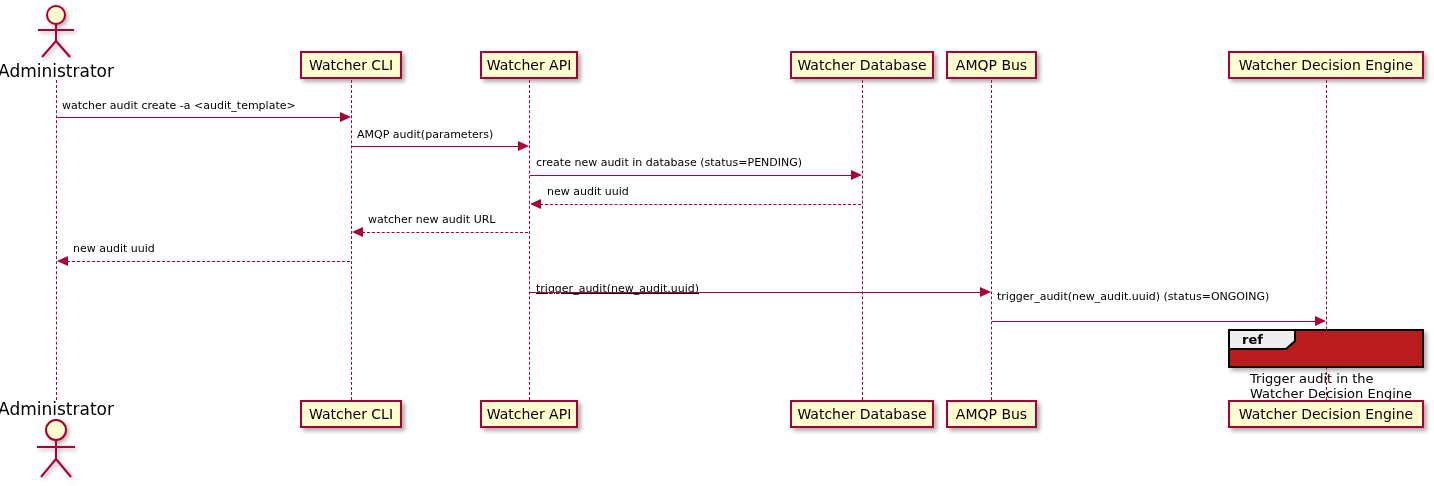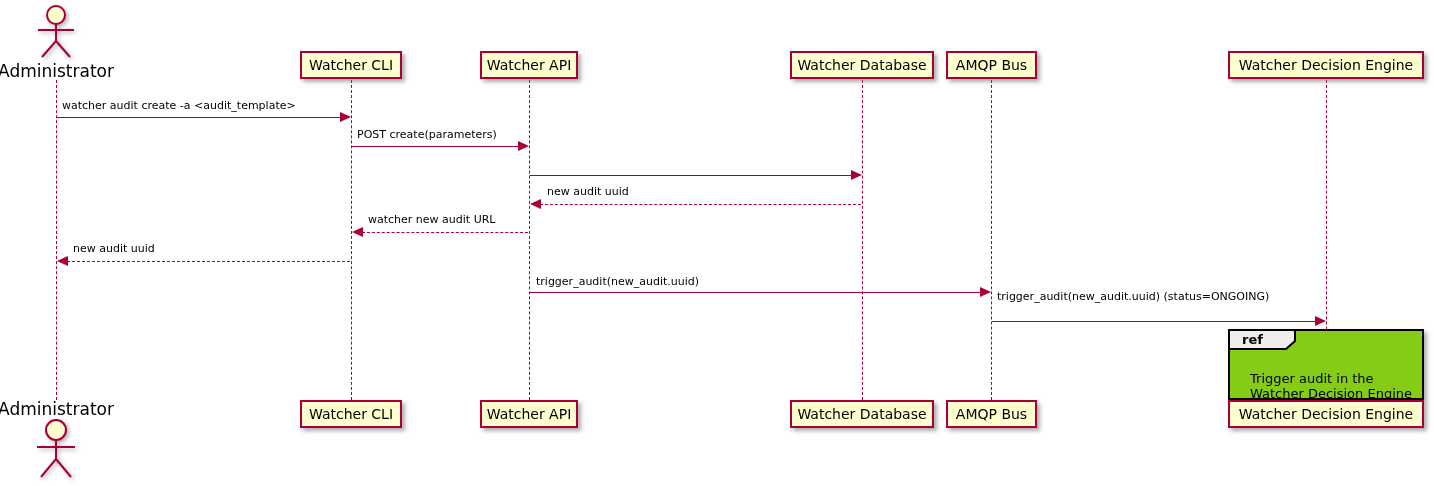--- a/index.html
+++ b/index.html
@@ -55,23 +55,23 @@
   .msg-label {
     position: absolute;
     font-size: 11px;
     white-space: nowrap;
   }
   .ref-box {
     position: absolute;
     left: 1228px;
     top: 329px;
     width: 196px;
-    height: 71px;
+    height: 39px;
     box-sizing: border-box;
-    background: #84cc16;
+    background: #b91c1c;
     border: 2px solid #000000;
     box-shadow: 3px 3px 4px rgba(110,110,110,0.55);
   }
   .ref-tab { position: absolute; left: -2px; top: -2px; }
   .ref-tab-label {
     position: absolute;
     left: 12px;
     top: 1px;
     font-size: 13px;
     font-weight: bold;
@@ -110,40 +110,41 @@
   <div class="pbox" style="left:300px; top:51px; width:102px;">Watcher CLI</div>
   <div class="pbox" style="left:480px; top:51px; width:98px;">Watcher API</div>
   <div class="pbox" style="left:790px; top:51px; width:144px;">Watcher Database</div>
   <div class="pbox" style="left:946px; top:51px; width:91px;">AMQP Bus</div>
   <div class="pbox" style="left:1228px; top:51px; width:196px;">Watcher Decision Engine</div>
 
   <div class="msg-label" style="left:62px; top:99px;">watcher audit create -a &lt;audit_template&gt;</div>
   <div class="msg-line" style="left:57px; top:117px; width:284px;"></div>
   <div class="ah right" style="left:340px; top:112px;"></div>
 
-  <div class="msg-label" style="left:357px; top:128px;">POST create(parameters)</div>
+  <div class="msg-label" style="left:357px; top:128px;">AMQP audit(parameters)</div>
   <div class="msg-line" style="left:352px; top:146px; width:167px;"></div>
   <div class="ah right" style="left:518px; top:141px;"></div>
 
+  <div class="msg-label" style="left:536px; top:156px;">create new audit in database (status=PENDING)</div>
   <div class="msg-line" style="left:530px; top:175px; width:322px;"></div>
   <div class="ah right" style="left:851px; top:170px;"></div>
 
   <div class="msg-label" style="left:547px; top:185px;">new audit uuid</div>
   <div class="msg-line dashed" style="left:540px; top:204px; width:321px;"></div>
   <div class="ah left" style="left:530px; top:199px;"></div>
 
   <div class="msg-label" style="left:368px; top:213px;">watcher new audit URL</div>
   <div class="msg-line dashed" style="left:362px; top:232px; width:166px;"></div>
   <div class="ah left" style="left:352px; top:227px;"></div>
 
   <div class="msg-label" style="left:73px; top:242px;">new audit uuid</div>
   <div class="msg-line dashed" style="left:67px; top:261px; width:283px;"></div>
   <div class="ah left" style="left:57px; top:256px;"></div>
 
-  <div class="msg-label" style="left:536px; top:275px;">trigger_audit(new_audit.uuid)</div>
+  <div class="msg-label" style="left:536px; top:282px;text-decoration:underline;">trigger_audit(new_audit.uuid)</div>
   <div class="msg-line" style="left:530px; top:292px; width:451px;"></div>
   <div class="ah right" style="left:980px; top:287px;"></div>
 
   <div class="msg-label" style="left:997px; top:290px;">trigger_audit(new_audit.uuid) (status=ONGOING)</div>
   <div class="msg-line" style="left:992px; top:321px; width:324px;"></div>
   <div class="ah right" style="left:1315px; top:316px;"></div>
 
   <div class="ref-box">
     <svg class="ref-tab" width="70" height="22" viewBox="0 0 70 22">
       <polygon points="1,1 67,1 67,12 58,20 1,20" fill="#EEEEEE" stroke="#000000" stroke-width="2"></polygon>

